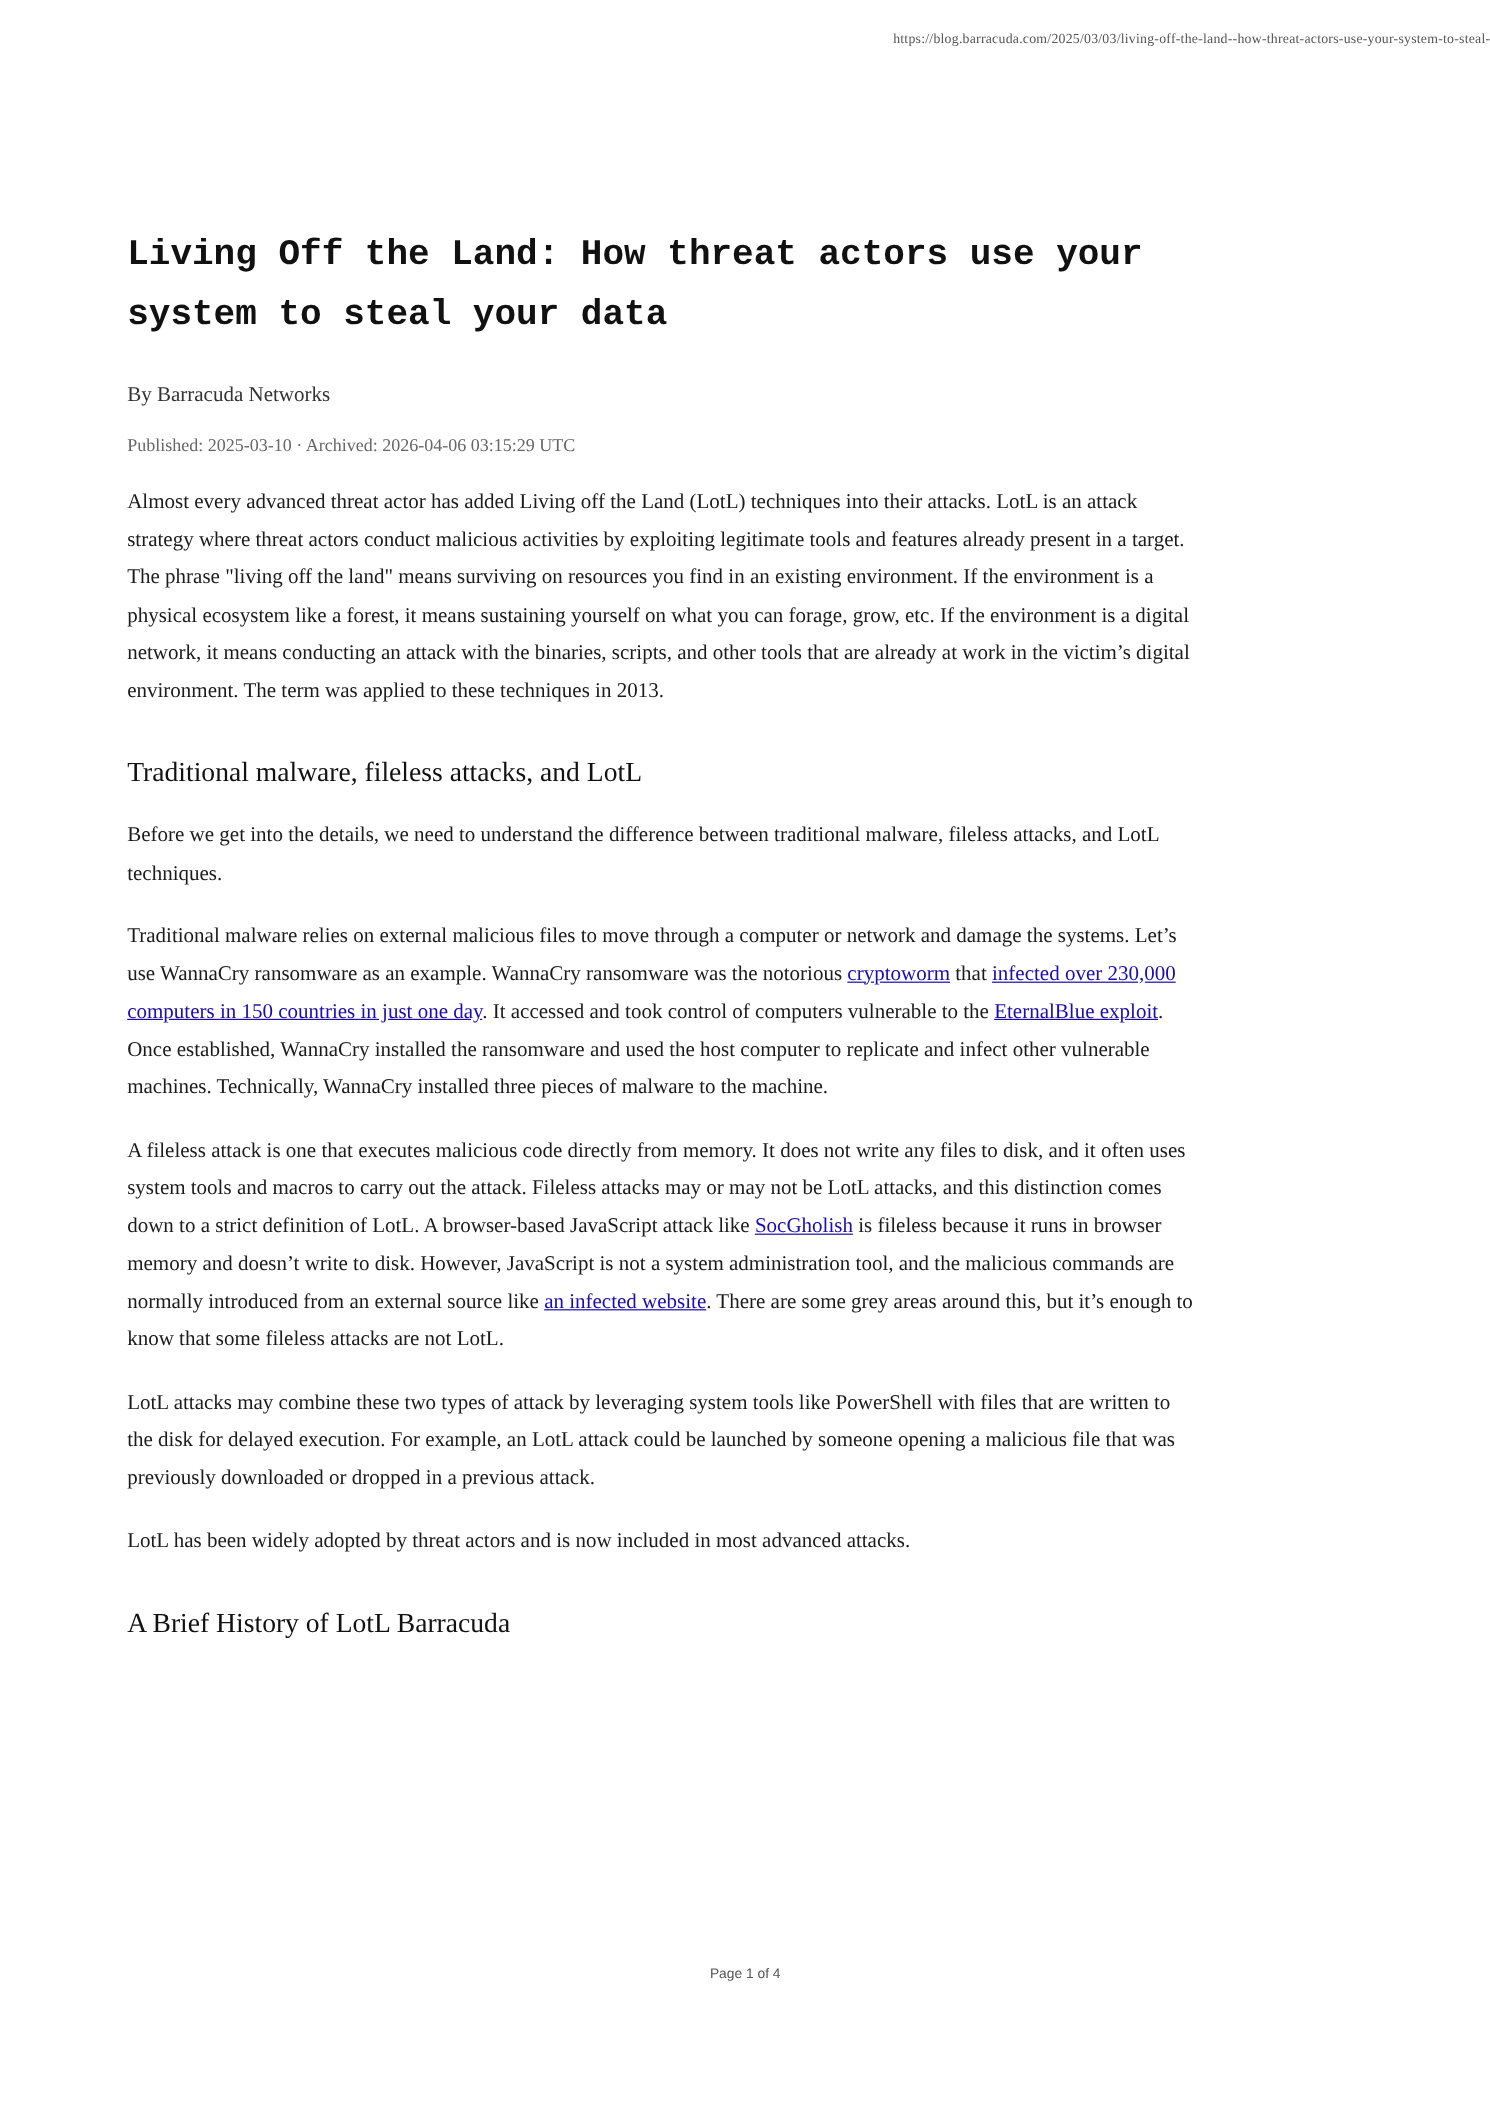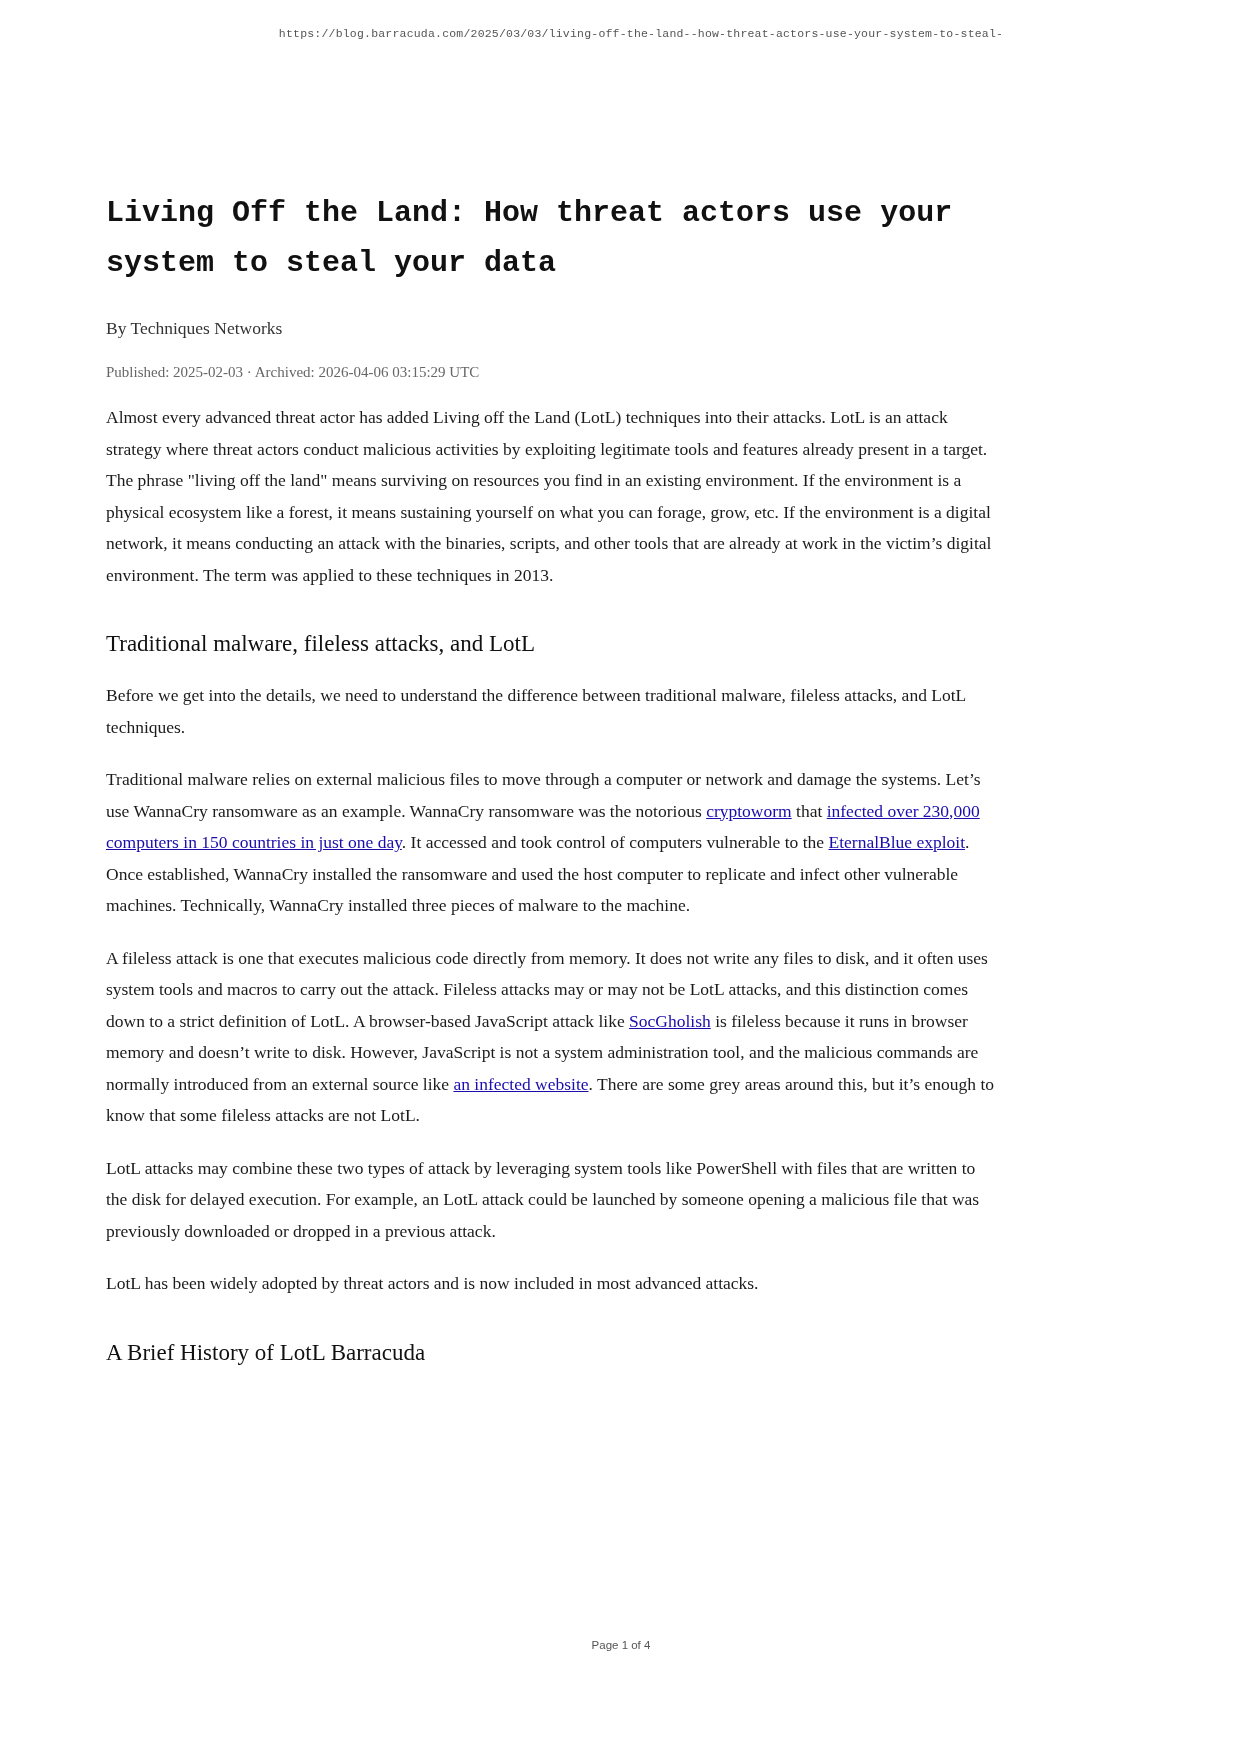--- a/index.html
+++ b/index.html
@@ -13,22 +13,22 @@
     position: relative;
     font-family: "Liberation Serif", "DejaVu Serif", serif;
     color: var(--color-text, #1b1b1b);
     overflow: hidden;
   }
   .header-url {
     position: absolute;
     top: 27px;
     left: 0;
     right: 0;
-    text-align: center;
-    font-family: Liberation Mono, monospace;
+    text-align: right;
+    font-family: Liberation Serif, serif;
     font-size: 11.5px;
     letter-spacing: 0.2px;
     color: var(--color-muted, #555555);
     margin-left: 40px;
   }
   .content {
     position: absolute;
     top: 0;
     left: 106px;
     width: 893px;
@@ -84,23 +84,23 @@
 <body>
 
 <div class="page">
 
   <div class="header-url">https://blog.barracuda.com/2025/03/03/living-off-the-land--how-threat-actors-use-your-system-to-steal-</div>
 
   <article class="content">
 
     <h1 class="title">Living Off the Land: How threat actors use your system to steal your data</h1>
 
-    <div class="byline">By Techniques Networks</div>
+    <div class="byline">By Barracuda Networks</div>
 
-    <div class="meta">Published: 2025-02-03 · Archived: 2026-04-06 03:15:29 UTC</div>
+    <div class="meta">Published: 2025-03-10 · Archived: 2026-04-06 03:15:29 UTC</div>
 
     <p class="body-text">Almost every advanced threat actor has added Living off the Land (LotL) techniques into their attacks. LotL is an attack strategy where threat actors conduct malicious activities by exploiting legitimate tools and features already present in a target. The phrase "living off the land" means surviving on resources you find in an existing environment. If the environment is a physical ecosystem like a forest, it means sustaining yourself on what you can forage, grow, etc. If the environment is a digital network, it means conducting an attack with the binaries, scripts, and other tools that are already at work in the victim’s digital environment. The term was applied to these techniques in 2013.</p>
 
     <h2 class="section-heading">Traditional malware, fileless attacks, and LotL</h2>
 
     <p class="body-text">Before we get into the details, we need to understand the difference between traditional malware, fileless attacks, and LotL techniques.</p>
 
     <p class="body-text"><span>Traditional malware relies on external malicious files to move through a computer or network and damage the systems. Let’s use WannaCry ransomware as an example. WannaCry ransomware was the notorious </span><a class="link">cryptoworm</a><span> that </span><a class="link">infected over 230,000 computers in 150 countries in just one day</a><span>. It accessed and took control of computers vulnerable to the </span><a class="link">EternalBlue exploit</a><span>. Once established, WannaCry installed the ransomware and used the host computer to replicate and infect other vulnerable machines.  Technically, WannaCry installed three pieces of malware to the machine.</span></p>
 
     <p class="body-text"><span>A fileless attack is one that executes malicious code directly from memory. It does not write any files to disk, and it often uses system tools and macros to carry out the attack. Fileless attacks may or may not be LotL attacks, and this distinction comes down to a strict definition of LotL. A browser-based JavaScript attack like </span><a class="link">SocGholish</a><span> is fileless because it runs in browser memory and doesn’t write to disk. However, JavaScript is not a system administration tool, and the malicious commands are normally introduced from an external source like </span><a class="link">an infected website</a><span>. There are some grey areas around this, but it’s enough to know that some fileless attacks are not LotL.</span></p>

